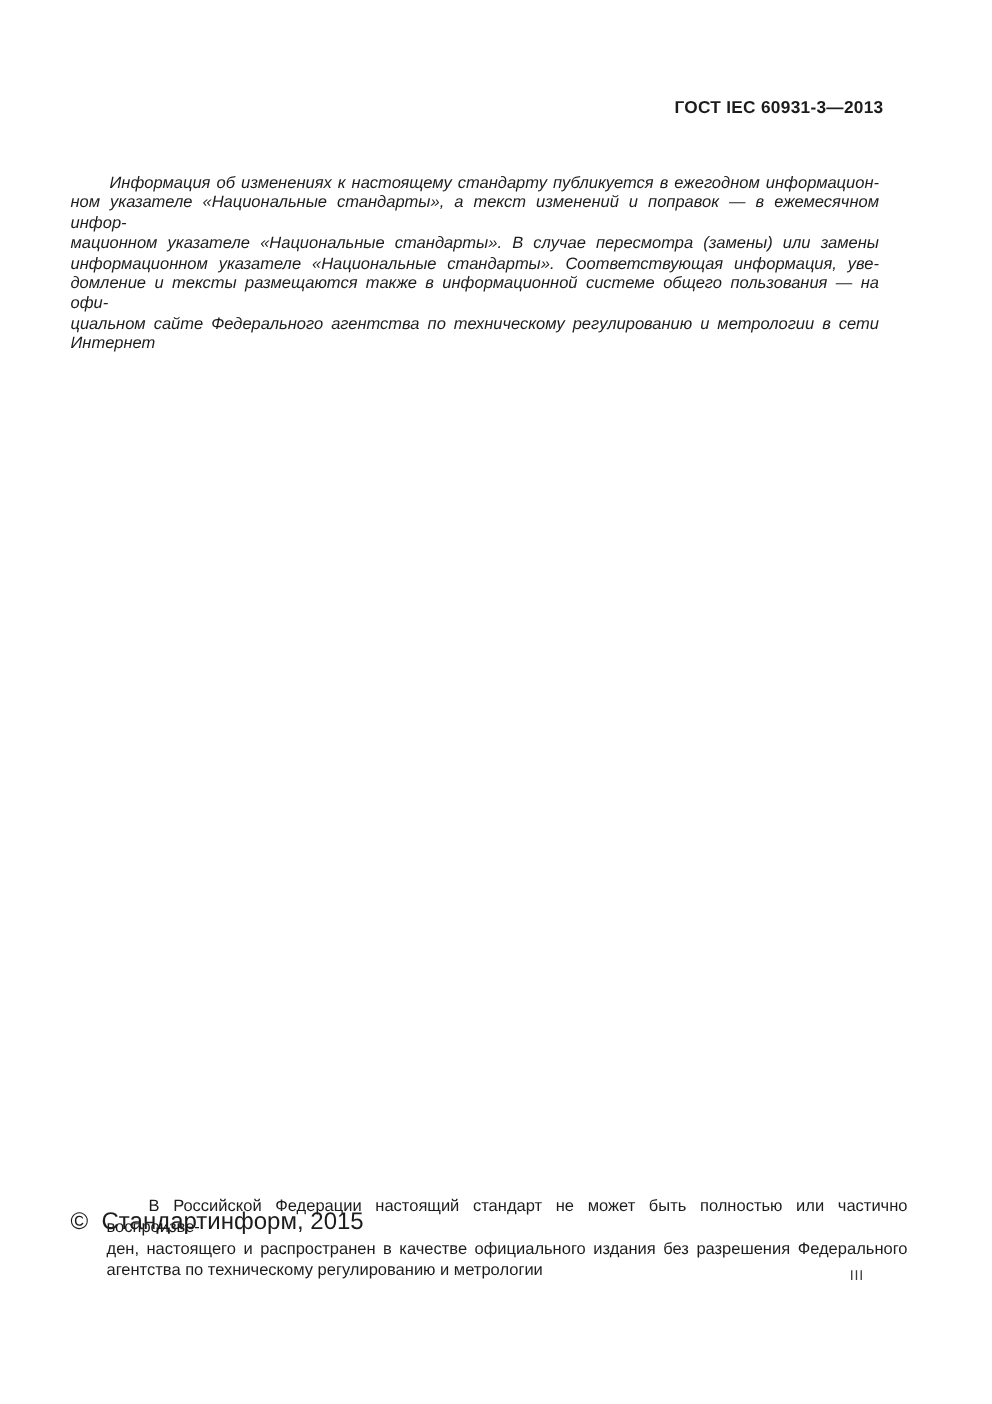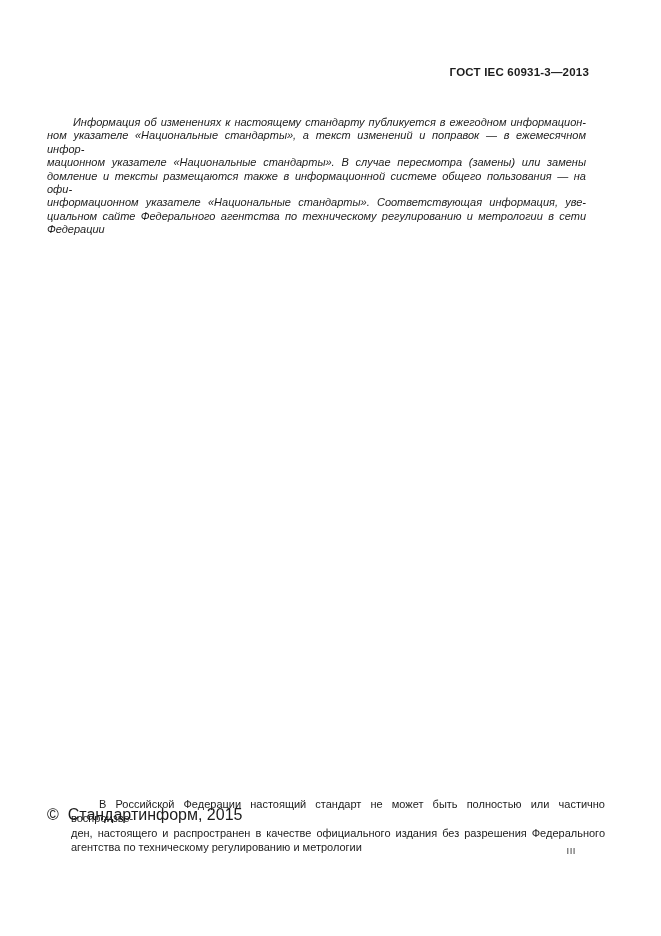--- a/index.html
+++ b/index.html
@@ -82,24 +82,24 @@
 <body>
 
 <div class="page">
 
   <div class="doc-header">ГОСТ IEC 60931-3—2013</div>
 
   <div class="std-info">
     <div class="line indent1">Информация об изменениях к настоящему стандарту публикуется в ежегодном информацион-</div>
     <div class="line">ном указателе «Национальные стандарты», а текст изменений и поправок — в ежемесячном инфор-</div>
     <div class="line">мационном указателе «Национальные стандарты». В случае пересмотра (замены) или замены</div>
+    <div class="line">информационном указателе «Национальные стандарты». Соответствующая информация, уве-</div>
     <div class="line">домление и тексты размещаются также в информационной системе общего пользования — на офи-</div>
-    <div class="line">информационном указателе «Национальные стандарты». Соответствующая информация, уве-</div>
     <div class="line">циальном сайте Федерального агентства по техническому регулированию и метрологии в сети</div>
-    <div class="line last">Федерации</div>
+    <div class="line last">Интернет</div>
   </div>
 
   <div class="copyright">©  Стандартинформ, 2015</div>
 
   <div class="repro-notice">
     <div class="line indent2">В Российской Федерации настоящий стандарт не может быть полностью или частично воспроизве-</div>
     <div class="line">ден, настоящего и распространен в качестве официального издания без разрешения Федерального</div>
     <div class="line last">агентства по техническому регулированию и метрологии</div>
   </div>
 

